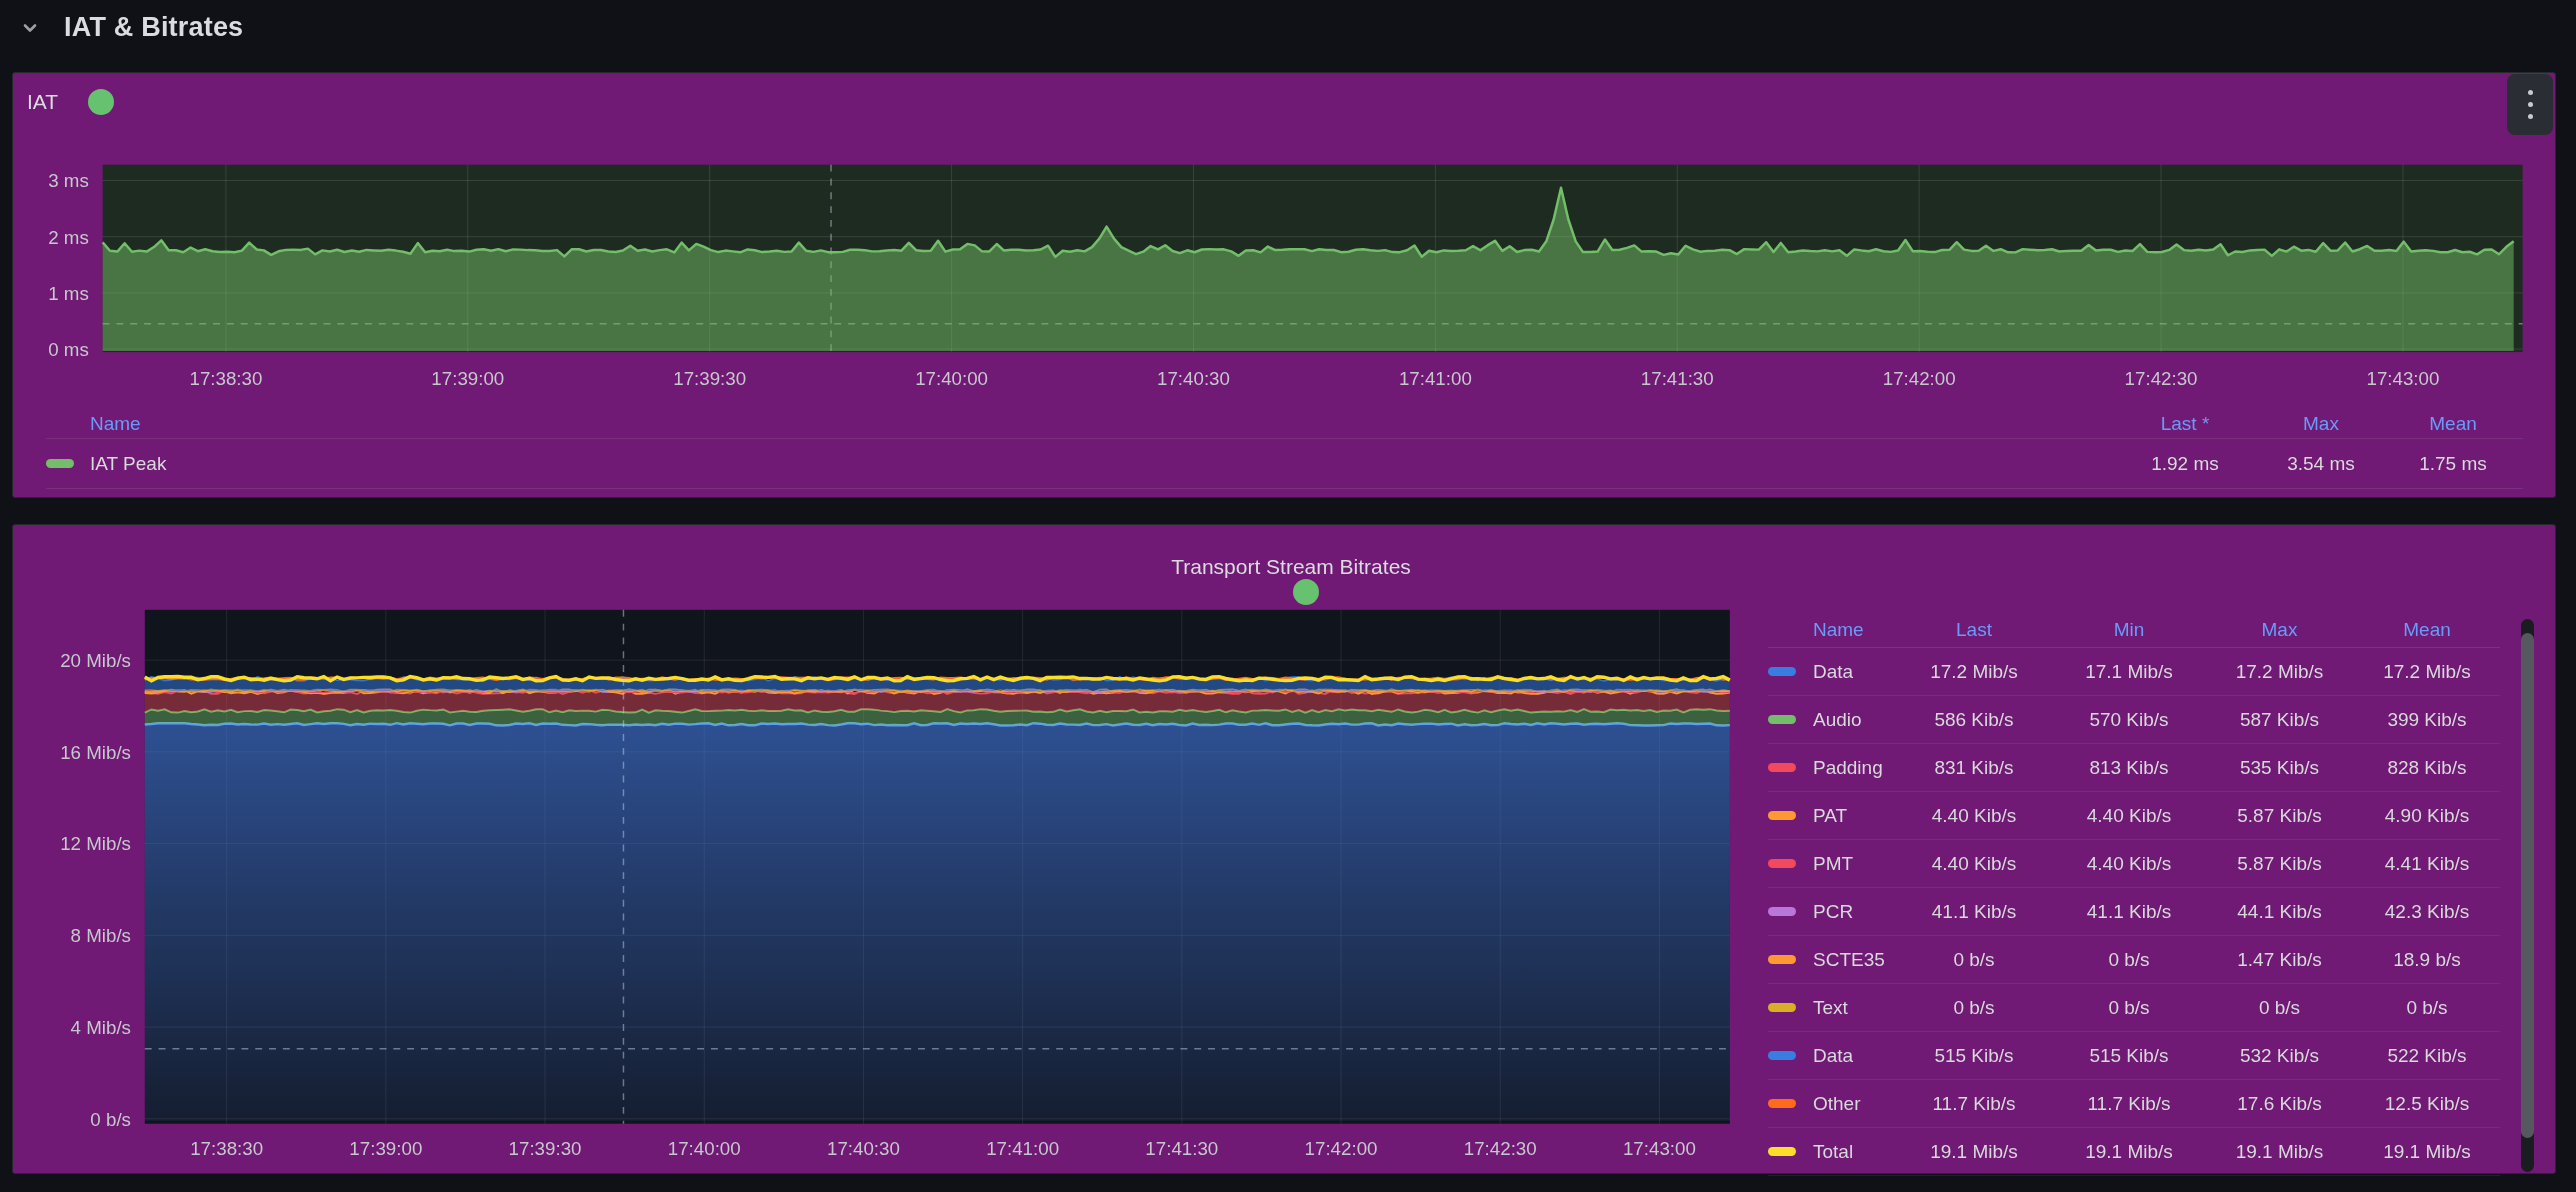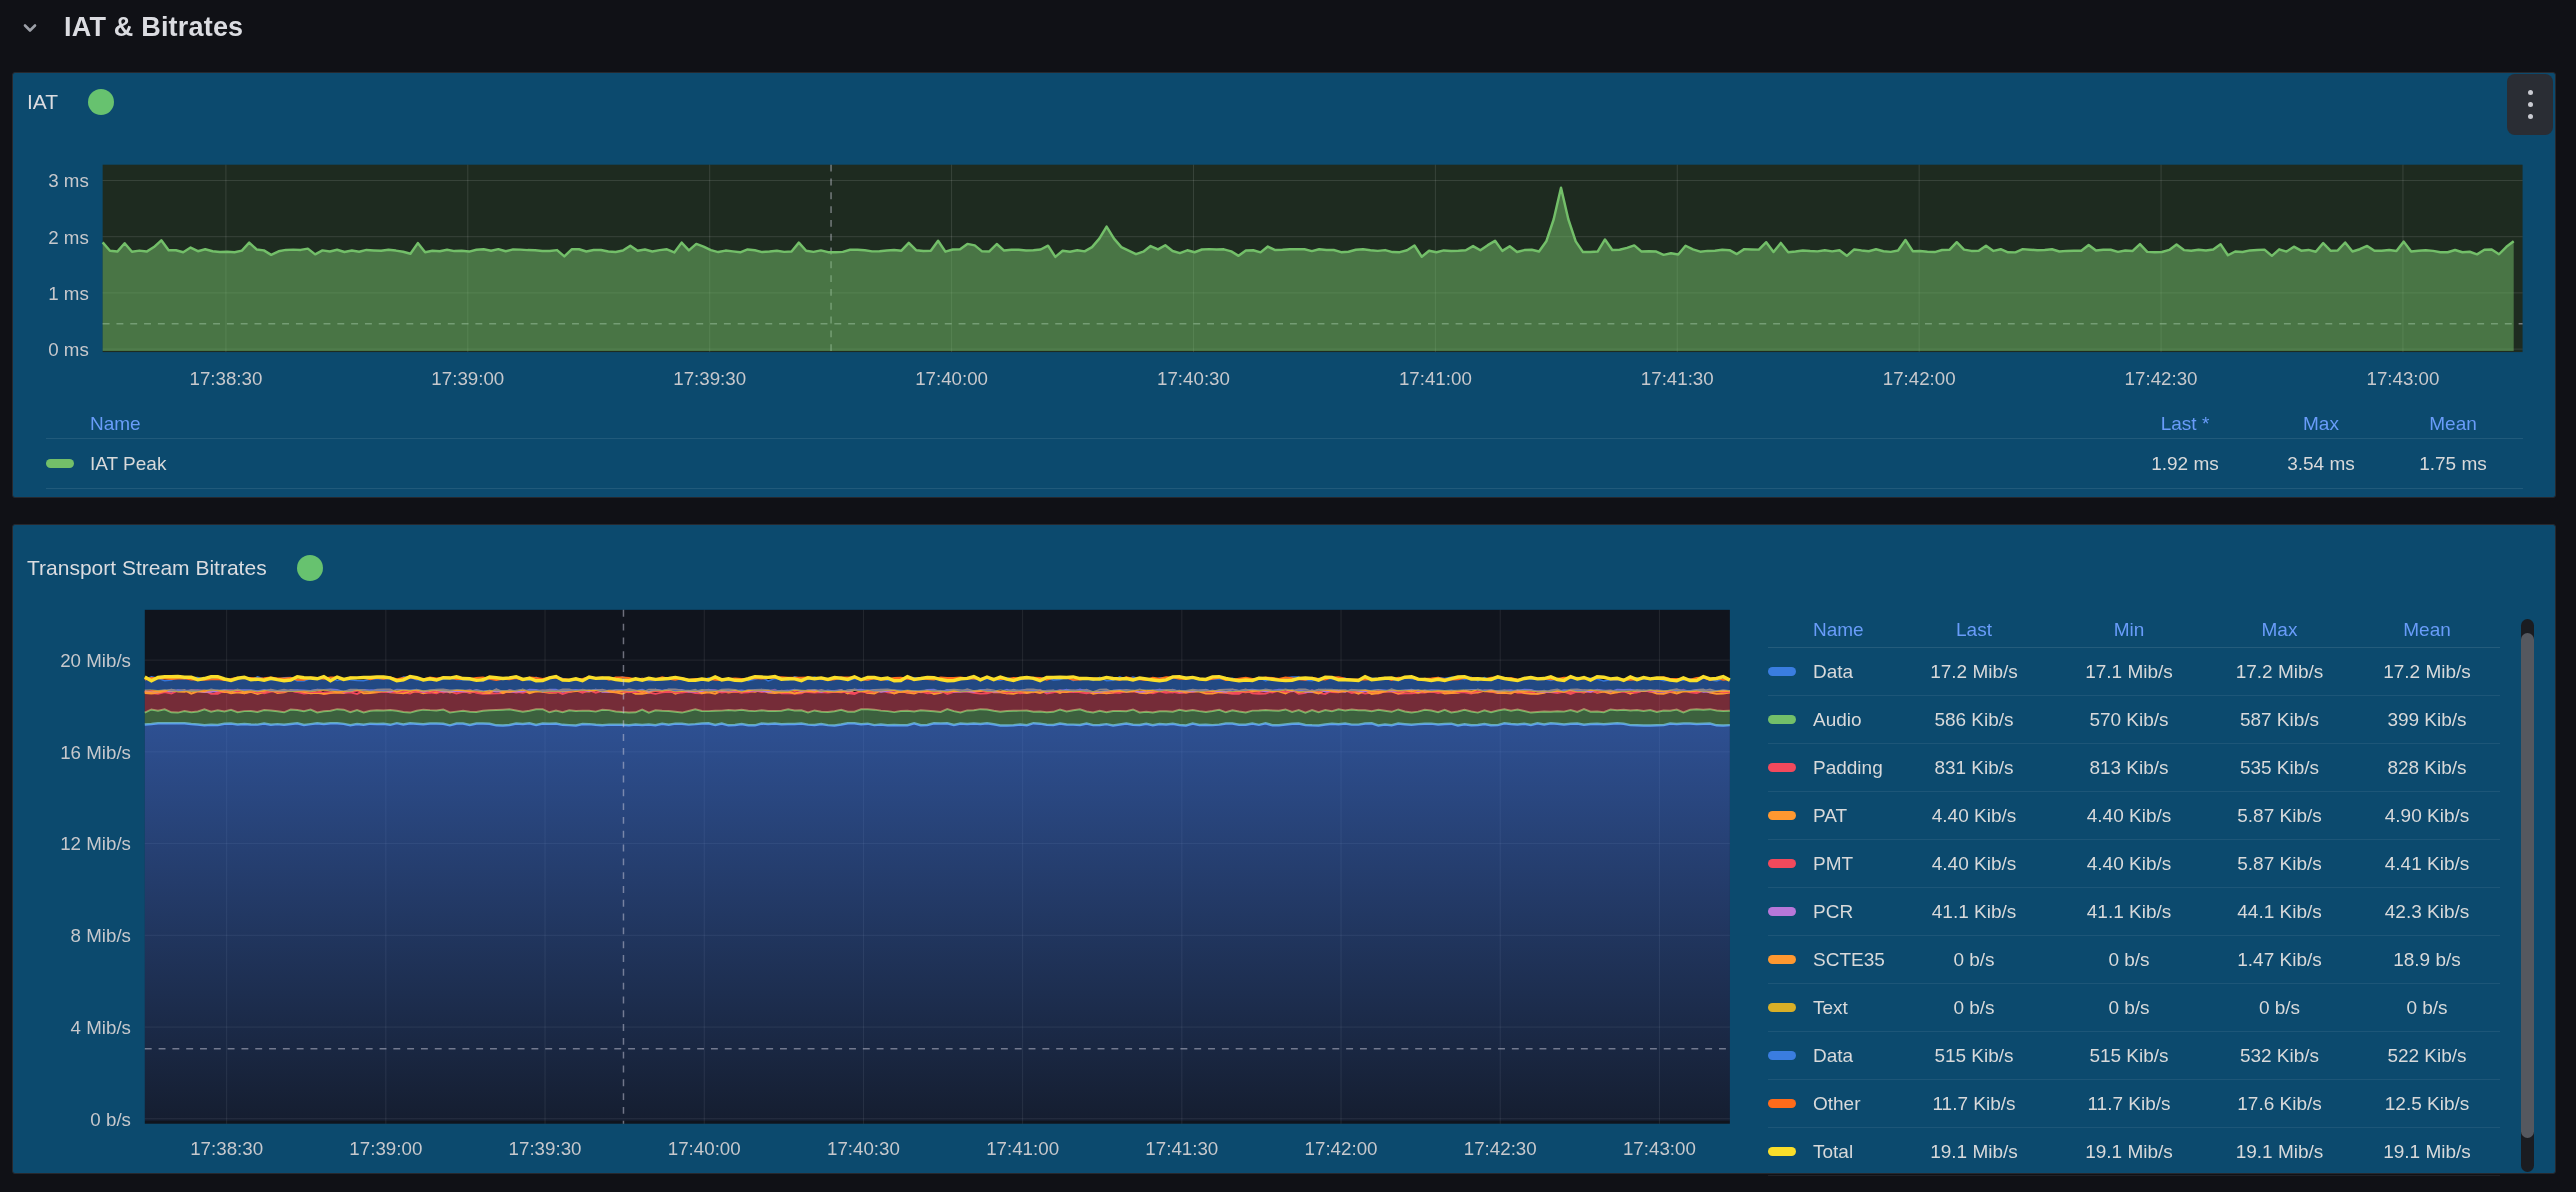--- a/index.html
+++ b/index.html
@@ -3,27 +3,27 @@
 <meta charset="utf-8">
 <style>
   html,body{margin:0;padding:0;}
   body{
     position:relative;width:2576px;height:1192px;overflow:hidden;
     background:#101116;color:#D8D9DA;
     font-family:"Liberation Sans",sans-serif;
   }
   .row-header{position:absolute;left:18px;top:8px;height:39px;display:flex;align-items:center;gap:22px;cursor:pointer;}
   .row-title{font-size:27px;font-weight:bold;color:#DBDCE1;letter-spacing:0.2px;}
-  .panel{position:absolute;background:#0c4a6e;border:1px solid #26282E;border-radius:3px;box-sizing:border-box;}
+  .panel{position:absolute;background:#701a75;border:1px solid #26282E;border-radius:3px;box-sizing:border-box;}
   #panel-iat{left:12px;top:72px;width:2544px;height:426px;}
   #panel-br{left:12px;top:524px;width:2544px;height:650px;}
   svg.chart{position:absolute;left:0;top:0;z-index:1;}
   .panel-header{position:absolute;left:0;top:0;right:0;z-index:3;display:flex;align-items:center;}
   #panel-iat .panel-header{padding:16px 0 0 14px;}
-  #panel-br .panel-header{padding:30px 0 0 14px;}
+  #panel-br .panel-header{padding:30px 0 0 14px;flex-direction:column;}
   .panel-title{font-size:21px;font-weight:500;color:#DBDCE0;}
   .health-dot{width:26px;height:26px;border-radius:50%;margin-left:30px;}
   .kebab{position:absolute;top:1px;right:2px;width:46px;height:61px;border:none;background:#2A2D34;
     border-radius:8px;display:flex;flex-direction:column;align-items:center;justify-content:center;gap:7px;cursor:pointer;}
   .kdot{width:5px;height:5px;border-radius:50%;background:#C9CAD1;}
   
   .iat-legend{position:absolute;left:33px;top:325px;width:2477px;z-index:3;font-size:19px;}
   .iat-legend-row{display:grid;grid-template-columns:44px 1fr 148px 124px 140px;align-items:center;}
   .iat-legend-row.head{height:40px;border-bottom:1px solid rgba(255,255,255,0.09);}
   .iat-legend-row.data{height:49px;border-bottom:1px solid rgba(255,255,255,0.09);}

